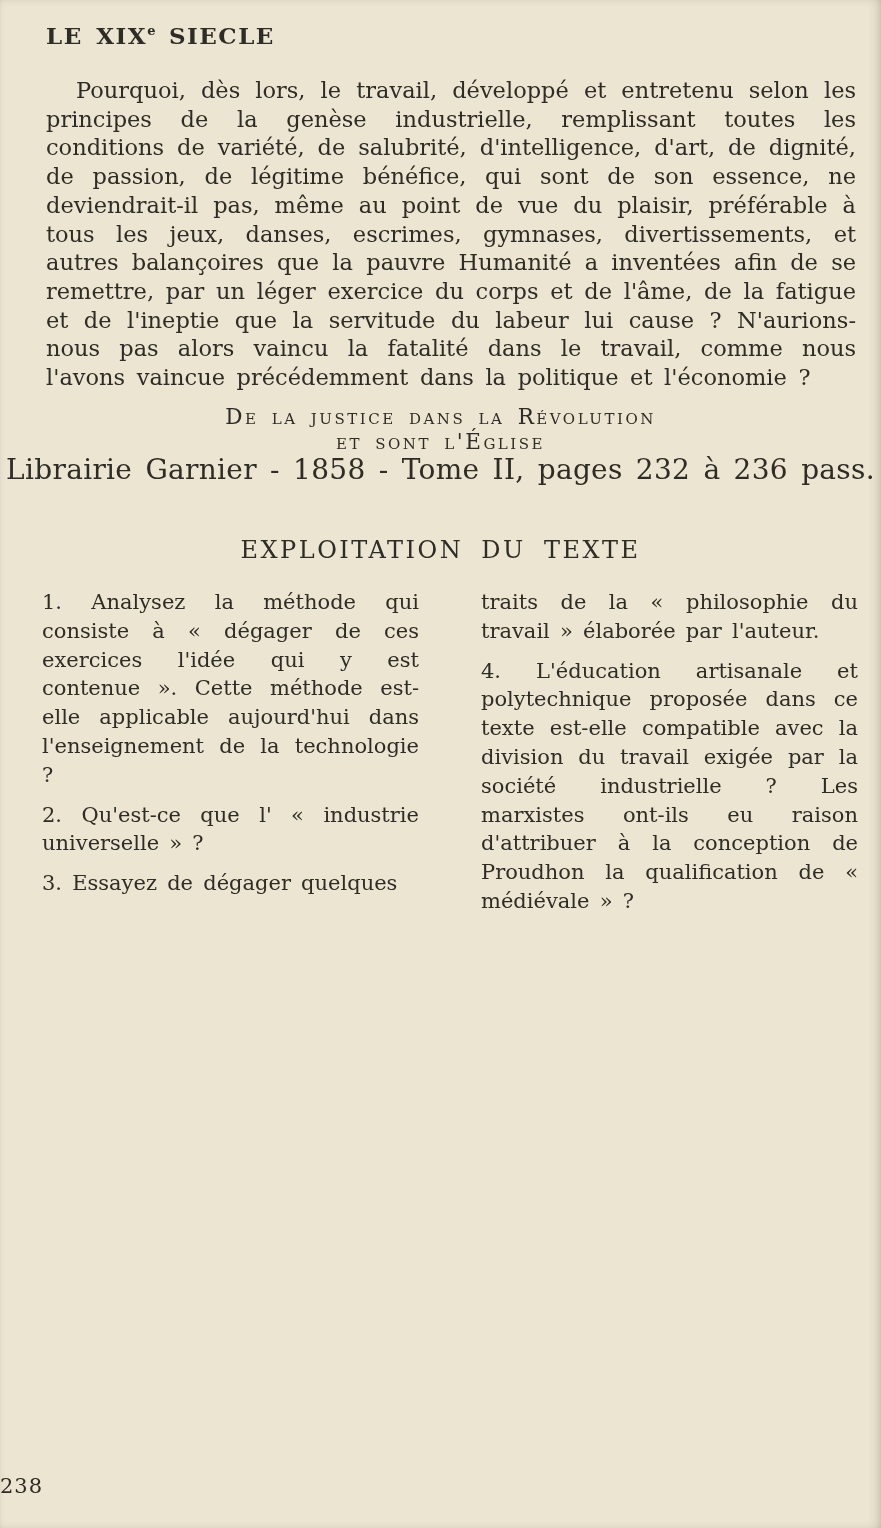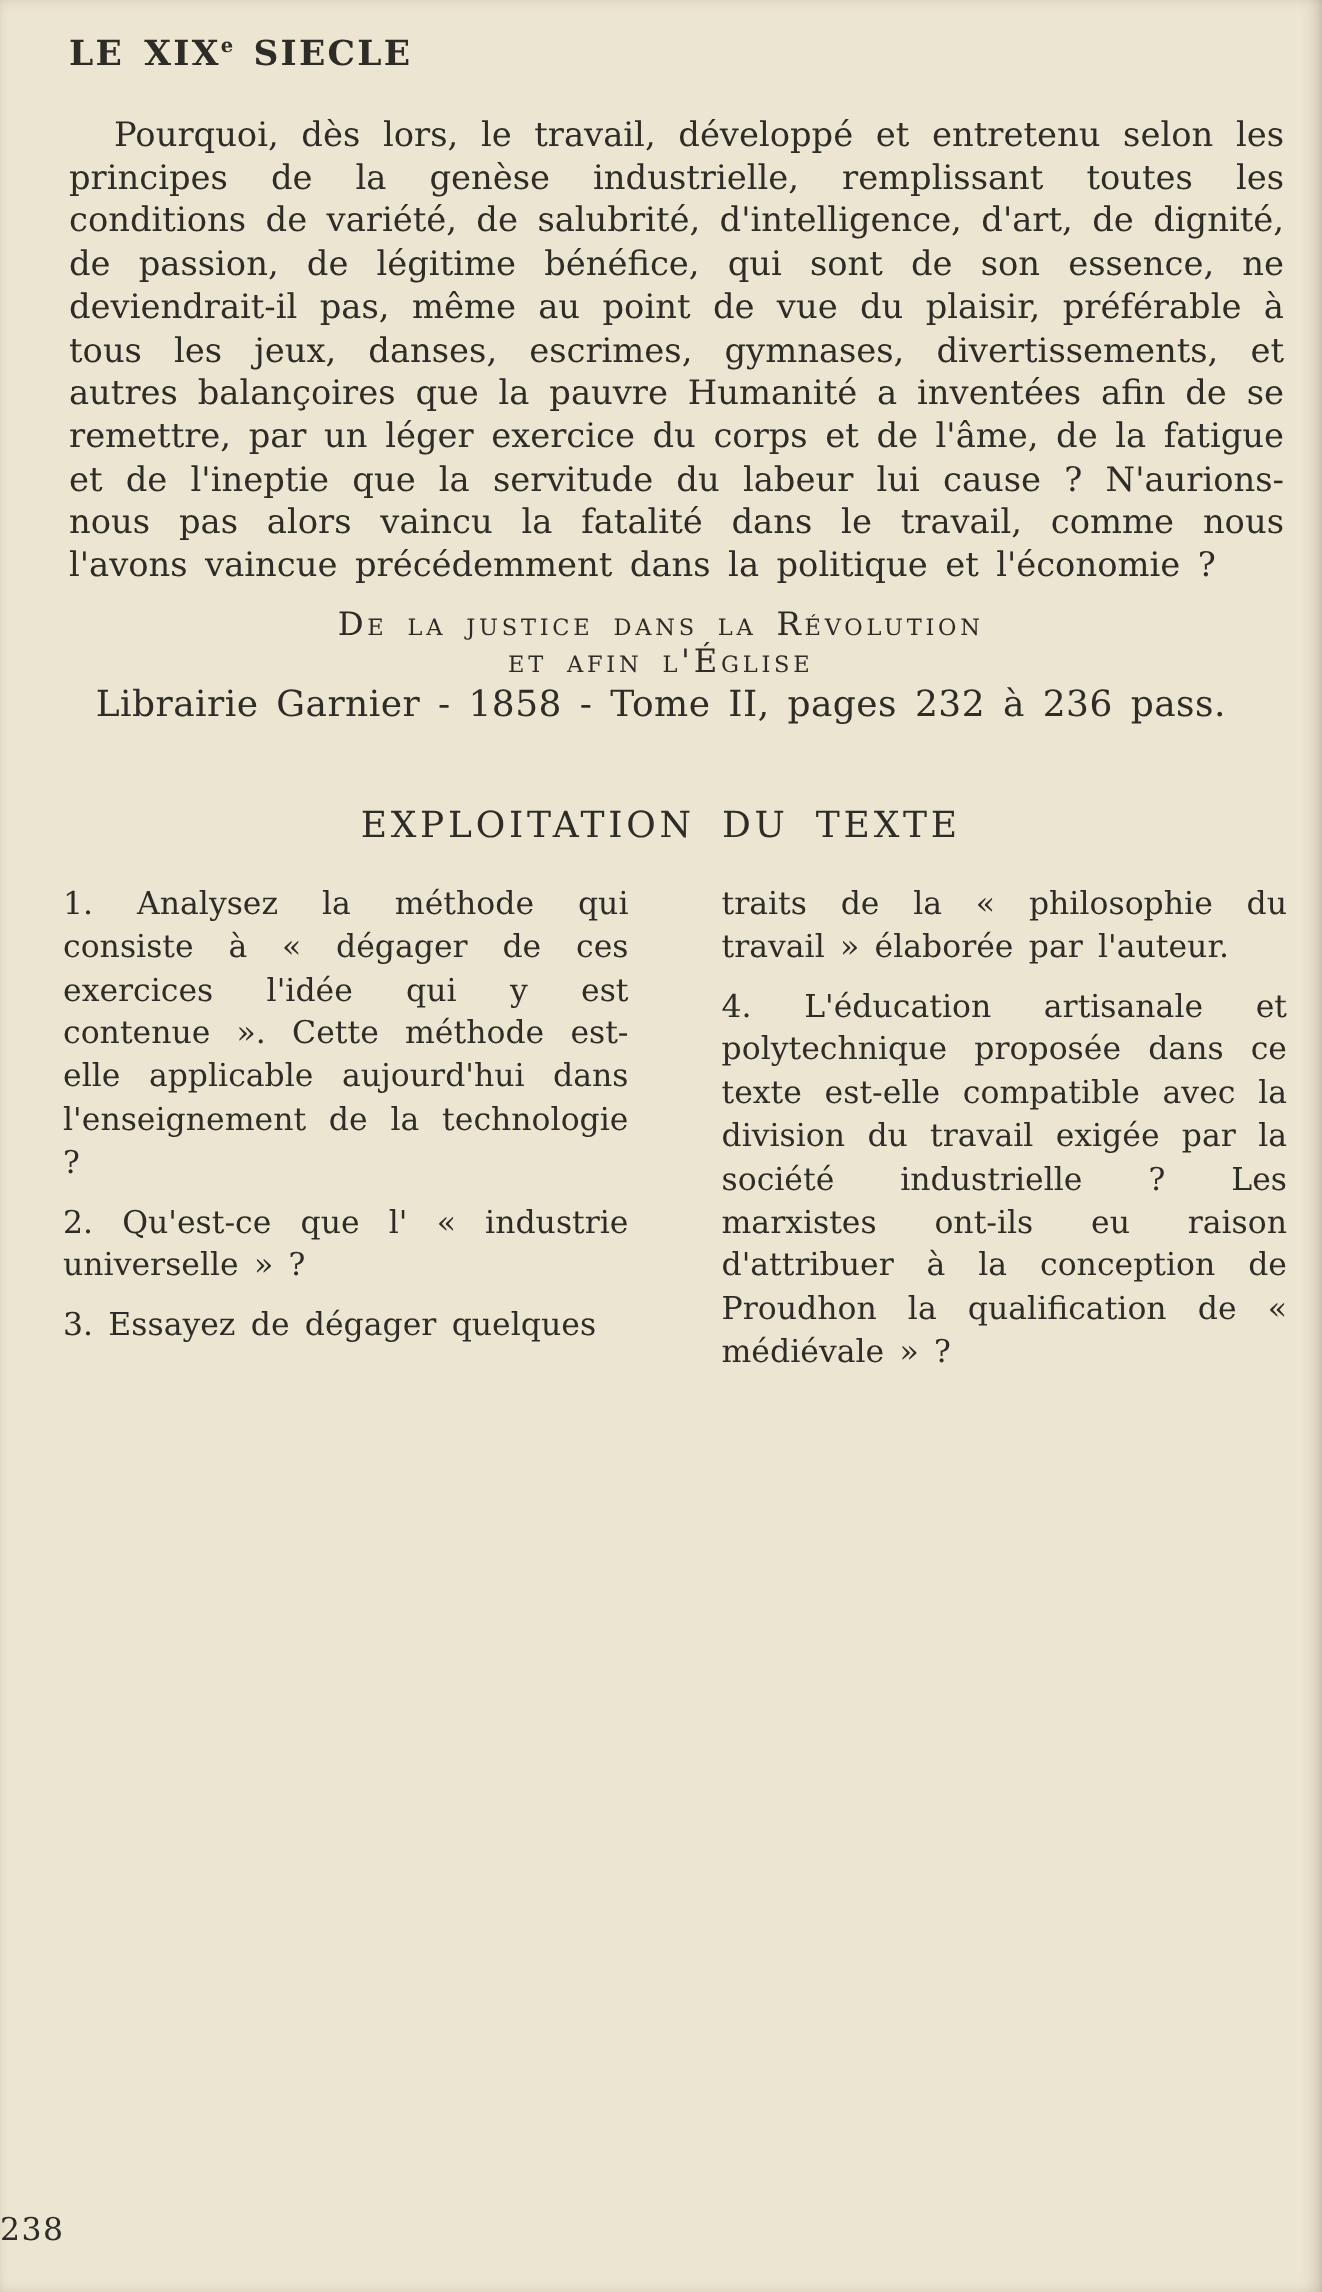--- a/index.html
+++ b/index.html
@@ -53,21 +53,21 @@
     text-align:center;
   }
   .cit-sc{
     font-variant:small-caps;
     font-size:21.5px;
     line-height:25px;
     letter-spacing:2.5px;
     word-spacing:4px;
   }
   .cit-src{
-    font-size:24px;
+    font-size:28px;
     line-height:25px;
     margin-top:3px;
     word-spacing:4px;
     letter-spacing:.3px;
   }
   .section-title{
     position:absolute;
     top:536px;
     left:0;
     width:100%;
@@ -110,21 +110,21 @@
 <div class="page">
 
   <div class="running-head">
     <span>LE XIX</span><sup>e</sup><span> SIECLE</span>
   </div>
 
   <p class="quote">Pourquoi, dès lors, le travail, développé et entretenu selon les principes de la genèse industrielle, remplissant toutes les conditions de variété, de salubrité, d'intelligence, d'art, de dignité, de passion, de légitime bénéfice, qui sont de son essence, ne deviendrait-il pas, même au point de vue du plaisir, préférable à tous les jeux, danses, escrimes, gymnases, divertissements, et autres balançoires que la pauvre Humanité a inventées afin de se remettre, par un léger exercice du corps et de l'âme, de la fatigue et de l'ineptie que la servitude du labeur lui cause ? N'aurions-nous pas alors vaincu la fatalité dans le travail, comme nous l'avons vaincue précédemment dans la politique et l'économie ?</p>
 
   <div class="citation">
     <div class="cit-sc">De la justice dans la Révolution</div>
-    <div class="cit-sc">et afin l'Église</div>
+    <div class="cit-sc">et sont l'Église</div>
     <div class="cit-src">Librairie Garnier - 1858 - Tome II, pages 232 à 236 pass.</div>
   </div>
 
   <h2 class="section-title">EXPLOITATION DU TEXTE</h2>
 
   <div class="columns">
     <div class="col">
       <p>1. Analysez la méthode qui consiste à « dégager de ces exercices l'idée qui y est contenue ». Cette méthode est-elle applicable aujourd'hui dans l'enseignement de la technologie ?</p>
       <p>2. Qu'est-ce que l' « industrie universelle » ?</p>
       <p>3. Essayez de dégager quelques</p>

